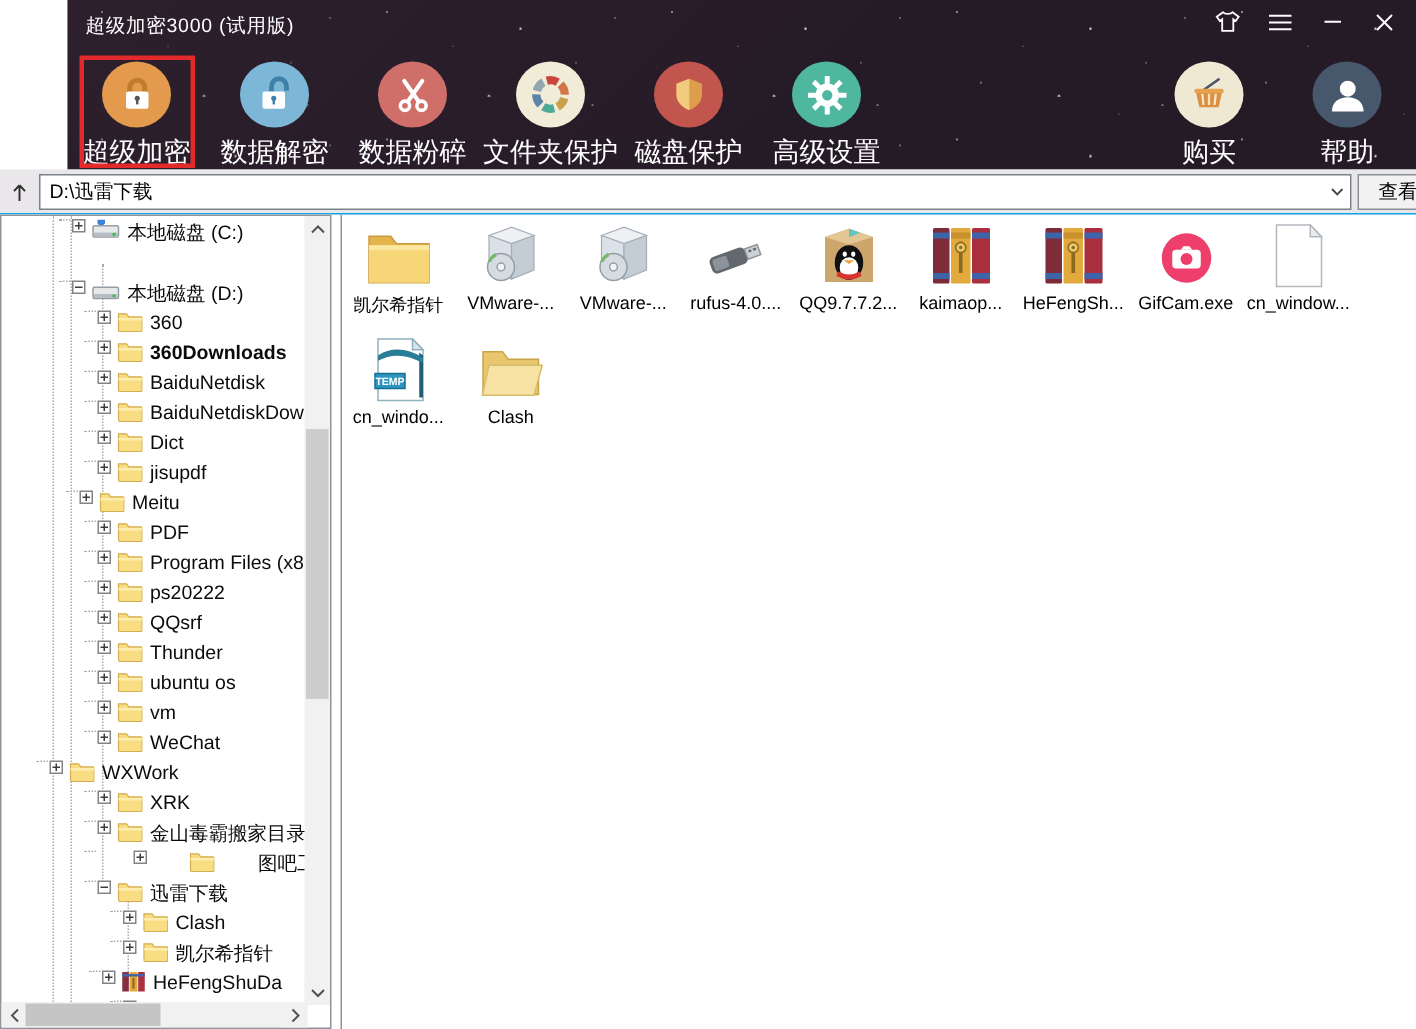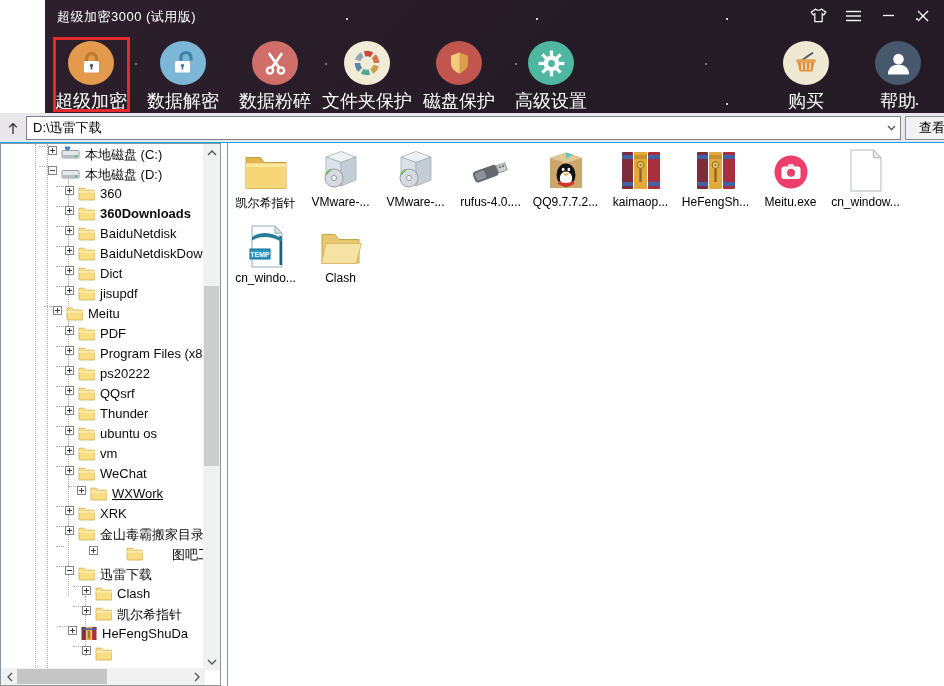--- a/index.html
+++ b/index.html
@@ -251,21 +251,21 @@
           <span class="ticon">
             <svg width="19" height="16" viewBox="0 0 19 16">
               <path d="M4 0.5 h5 v2.5 l-2.5 2.2 L4 3 Z" fill="#3b82d8"></path>
               <rect x="1" y="4.5" width="17" height="7.5" rx="1" fill="#e6e8ea" stroke="#969ca3"></rect>
               <rect x="1.6" y="9" width="15.8" height="2.6" fill="#b7bdc4"></rect>
               <circle cx="15" cy="10.3" r="1.1" fill="#3fbb4d"></circle>
             </svg>
           </span>
           <span class="tlabel">本地磁盘 (C:)</span>
         </div>
-        <div class="trow" style="padding-left: 38px;">
+        <div class="trow" style="padding-left: 38px; margin-top: 21px;">
           <span class="stub"></span>
           <span class="ebox"></span>
           <span class="ticon">
             <svg width="19" height="16" viewBox="0 0 19 16">
               <rect x="1" y="4.5" width="17" height="7.5" rx="1" fill="#e6e8ea" stroke="#969ca3"></rect>
               <rect x="1.6" y="9" width="15.8" height="2.6" fill="#b7bdc4"></rect>
               <circle cx="15" cy="10.3" r="1.1" fill="#3fbb4d"></circle>
             </svg>
           </span>
           <span class="tlabel">本地磁盘 (D:)</span>
@@ -428,21 +428,21 @@
           <span class="stub"></span>
           <span class="ebox plus"></span>
           <span class="ticon">
             <svg width="17" height="15" viewBox="0 0 17 15">
               <path d="M1 2.2 h5.4 l1.4 2 H16 a0.8 0.8 0 0 1 0.8 0.8 v8.2 a0.8 0.8 0 0 1 -0.8 0.8 H1.8 A0.8 0.8 0 0 1 1 13.2 Z" fill="#f9dd82" stroke="#d3ae51" stroke-width="0.8"></path>
               <path d="M1 5 h15.8 v1.6 H1 Z" fill="#fdeeb0"></path>
             </svg>
           </span>
           <span class="tlabel">WeChat</span>
         </div>
-        <div class="trow" style="padding-left: 67px; text-decoration: underline;">
+        <div class="trow" style="padding-left: 23px;">
           <span class="stub"></span>
           <span class="ebox plus"></span>
           <span class="ticon">
             <svg width="17" height="15" viewBox="0 0 17 15">
               <path d="M1 2.2 h5.4 l1.4 2 H16 a0.8 0.8 0 0 1 0.8 0.8 v8.2 a0.8 0.8 0 0 1 -0.8 0.8 H1.8 A0.8 0.8 0 0 1 1 13.2 Z" fill="#f9dd82" stroke="#d3ae51" stroke-width="0.8"></path>
               <path d="M1 5 h15.8 v1.6 H1 Z" fill="#fdeeb0"></path>
             </svg>
           </span>
           <span class="tlabel">WXWork</span>
         </div>
@@ -671,21 +671,21 @@
       </div>
       <div class="file-cell">
         <div class="file-icon">
           <svg width="40" height="40" viewBox="0 0 40 40">
             <circle cx="20" cy="20" r="16.5" fill="#ee3e6c"></circle>
             <path d="M16.2 14.5 l1.8-2.3 h4 l1.8 2.3 Z" fill="#fff"></path>
             <rect x="10.5" y="14.5" width="19" height="12.5" rx="2.5" fill="#fff"></rect>
             <circle cx="20" cy="20.7" r="4" fill="#ee3e6c"></circle>
           </svg>
         </div>
-        <div class="file-label">Meitu.exe</div>
+        <div class="file-label">GifCam.exe</div>
       </div>
       <div class="file-cell">
         <div class="file-icon">
           <svg width="34" height="43" viewBox="0 0 34 43">
             <path d="M2 1 h22.5 l7.5 7.8 V42 H2 Z" fill="#fff" stroke="#b3b8bd"></path>
             <path d="M24.5 1 l7.5 7.8 h-7.5 Z" fill="#e7eaee" stroke="#b3b8bd"></path>
           </svg>
         </div>
         <div class="file-label">cn_window...</div>
       </div>

